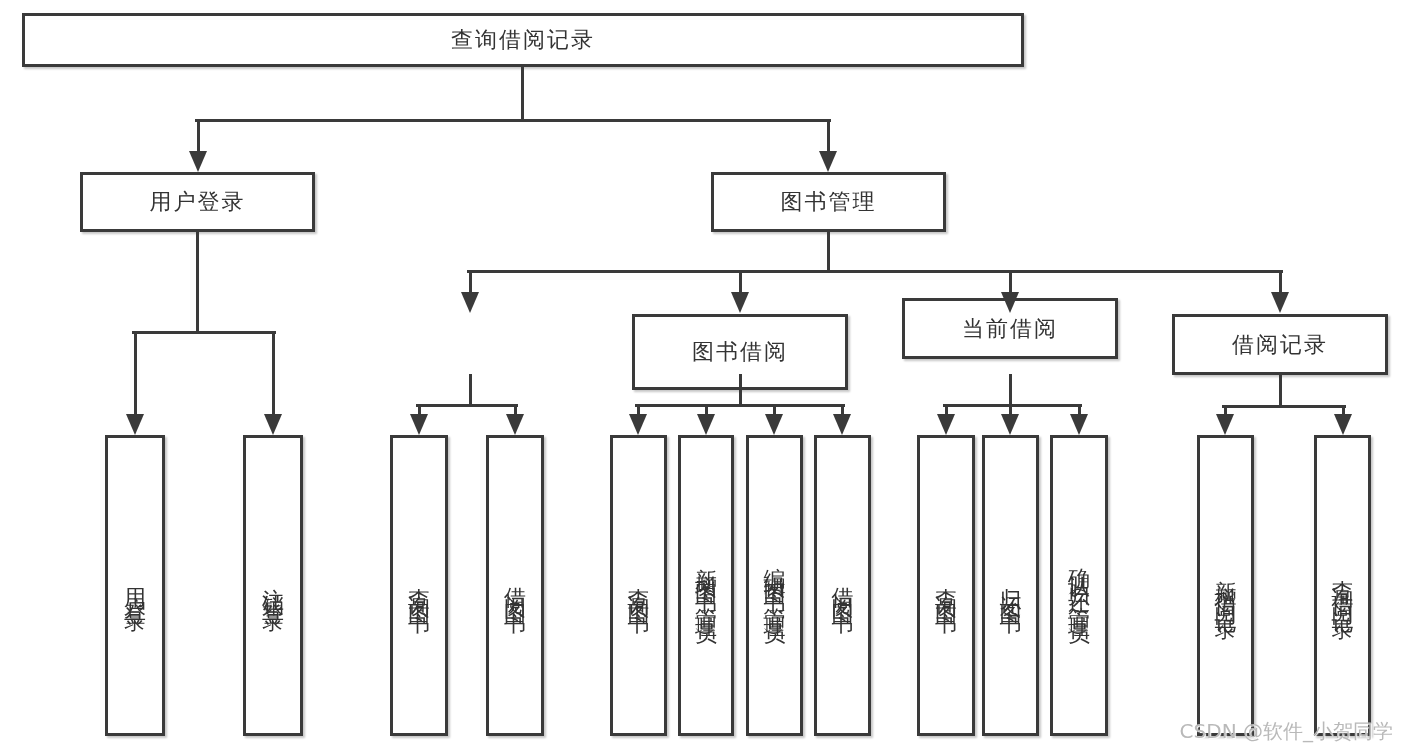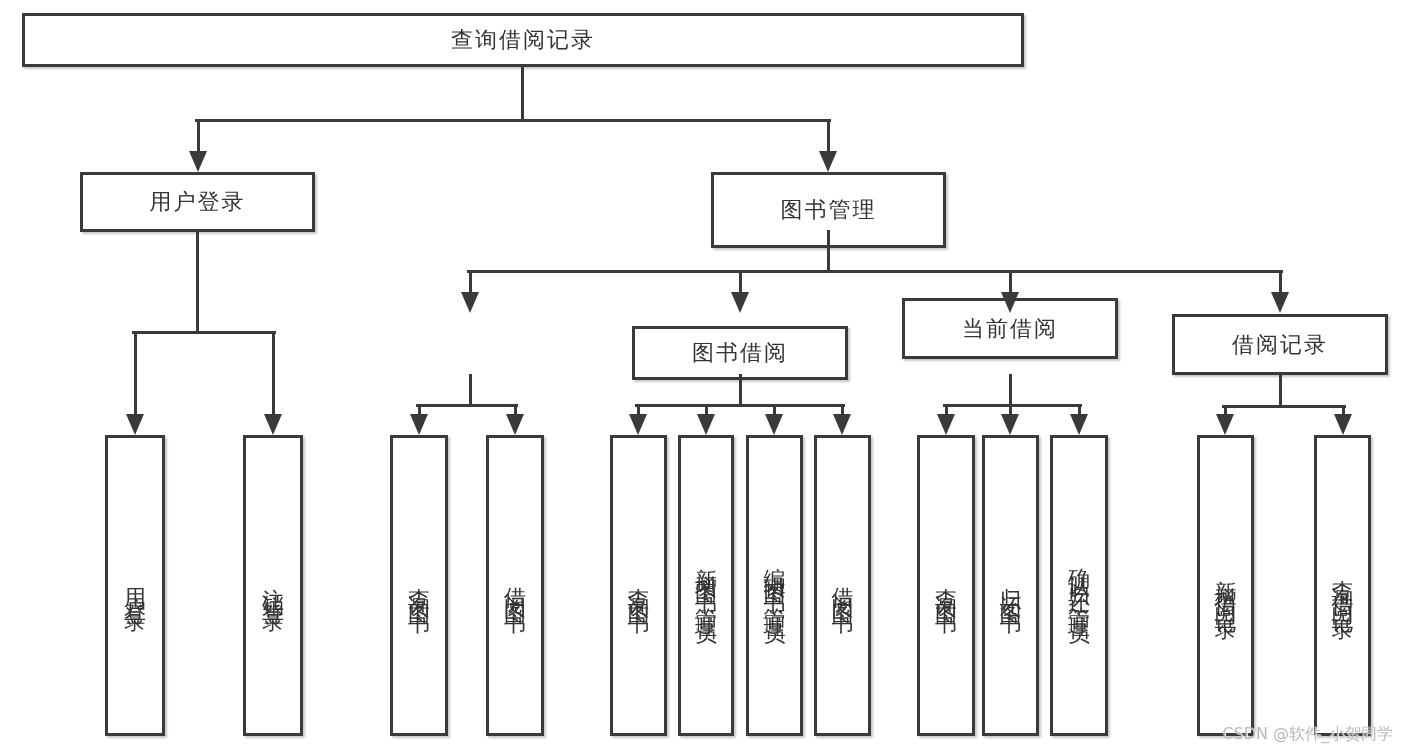--- a/index.html
+++ b/index.html
@@ -47,43 +47,43 @@
     width: 0;
     height: 0;
     border-left: 9px solid transparent;
     border-right: 9px solid transparent;
     border-top: 21px solid var(--line, #3a3a3a);
   }
   .watermark {
     position: absolute;
     right: 12px;
     bottom: 2px;
-    font-size: 16px;
+    font-size: 20px;
     color: var(--watermark, #b9b9b9);
     text-shadow: 1px 1px 1px #ffffff;
     white-space: nowrap;
   }
 </style>
 </head>
 <body>
 
 <div class="canvas">
 
   <div class="box" style="left:22px;top:13px;width:1002px;height:54px">
     <span class="hlabel">查询借阅记录</span>
   </div>
 
   <div class="box" style="left:80px;top:172px;width:235px;height:60px">
     <span class="hlabel">用户登录</span>
   </div>
-  <div class="box" style="left:711px;top:172px;width:235px;height:76px">
+  <div class="box" style="left:711px;top:172px;width:235px;height:60px">
     <span class="hlabel">图书管理</span>
   </div>
 
-  <div class="box" style="left:632px;top:326px;width:216px;height:54px">
+  <div class="box" style="left:632px;top:314px;width:216px;height:76px">
     <span class="hlabel">图书借阅</span>
   </div>
   <div class="box" style="left:902px;top:298px;width:216px;height:61px">
     <span class="hlabel">当前借阅</span>
   </div>
   <div class="box" style="left:1172px;top:314px;width:216px;height:61px">
     <span class="hlabel">借阅记录</span>
   </div>
 
   <div class="box" style="left:105px;top:435px;width:60px;height:301px">

